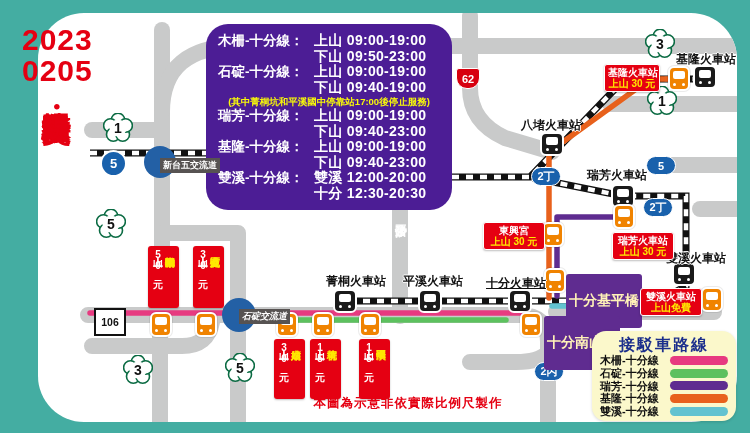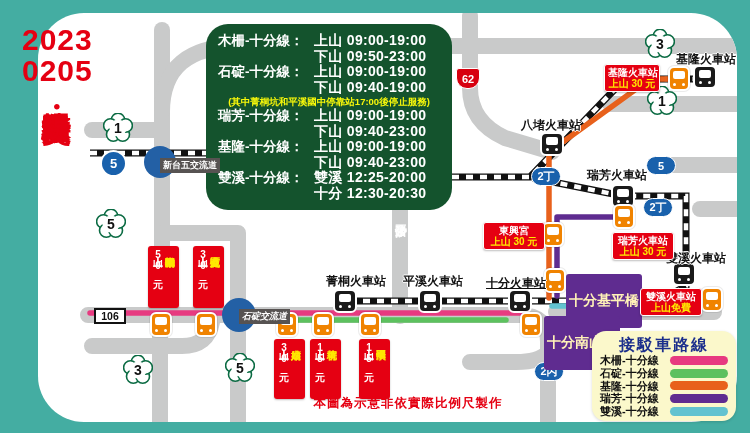--- a/index.html
+++ b/index.html
@@ -7,21 +7,21 @@
   #stage{position:relative;width:750px;height:433px;background:#44ADA2;overflow:hidden;}
   #map{position:absolute;left:38px;top:13px;width:699px;height:409px;background:#ffffff;border-radius:46px;overflow:hidden;}
   #map-svg{position:absolute;left:-38px;top:-13px;}
   .vtext{writing-mode:vertical-rl;text-orientation:upright;}
 
   
   .bigdate{position:absolute;left:22px;color:#E50012;font-size:30px;font-weight:bold;line-height:31px;z-index:10;letter-spacing:1px;}
   #vtitle{position:absolute;left:40px;top:90px;width:34px;height:340px;color:#E50012;font-size:29px;font-weight:bold;z-index:10;line-height:34px;}
 
   
-  #schedule{position:absolute;left:206px;top:24px;width:246px;height:186px;background:#14532d;border-radius:22px;padding:9px 12px;box-sizing:border-box;z-index:5;color:#fff;}
+  #schedule{position:absolute;left:206px;top:24px;width:246px;height:186px;background:#4c1d95;border-radius:22px;padding:9px 12px;box-sizing:border-box;z-index:5;color:#fff;}
   .srow{display:flex;line-height:15.5px;}
   .sname{width:96px;flex:none;font-size:13.5px;font-weight:bold;}
   .stime{font-size:14px;font-weight:bold;letter-spacing:.3px;white-space:nowrap;}
   .snote{color:#F7F70A;font-size:9.5px;font-weight:bold;text-align:center;line-height:13px;white-space:nowrap;}
 
   
   .train{position:absolute;width:24px;height:24px;background:#1A1A1A;border:2px solid #fff;border-radius:6px;box-sizing:border-box;z-index:6;}
   .train-win{position:absolute;left:4px;right:4px;top:3px;height:8px;background:#fff;border-radius:2px;}
   .tl{position:absolute;bottom:3px;width:3px;height:3px;background:#fff;border-radius:50%;}
   .tl1{left:4px;}.tl2{right:4px;}
@@ -44,21 +44,21 @@
   .farev{position:absolute;background:#E50012;border-radius:3px;padding:3px 2px;display:flex;justify-content:center;z-index:8;box-shadow:0 1px 2px rgba(0,0,0,.25);}
   .farev span{writing-mode:vertical-rl;text-orientation:upright;font-size:10px;font-weight:bold;line-height:12px;}
   .farev .fare{color:#fff;}
   .farev .place{color:#FFE800;}
 
   
   .flower{position:absolute;width:30px;height:30px;z-index:6;}
   .circ5{position:absolute;width:27px;height:27px;border-radius:50%;background:#1961AC;border:2px solid #fff;box-sizing:border-box;color:#fff;font-size:13px;font-weight:bold;display:flex;align-items:center;justify-content:center;z-index:6;}
   .boval{position:absolute;height:19px;min-width:30px;border-radius:10px;background:#1961AC;border:1.5px solid #fff;box-sizing:border-box;color:#fff;font-size:11px;font-weight:bold;display:flex;align-items:center;justify-content:center;padding:0 5px;z-index:6;white-space:nowrap;}
   .shield62{position:absolute;width:24px;height:21px;background:#D7000F;border:1.5px solid #fff;box-sizing:border-box;border-radius:3px 3px 11px 11px;color:#fff;font-size:11px;font-weight:bold;display:flex;align-items:center;justify-content:center;z-index:6;}
-  .cty{position:absolute;width:32px;height:16px;background:#fff;border:2px solid #111;box-sizing:border-box;color:#111;font-size:10.5px;font-weight:bold;display:flex;align-items:center;justify-content:center;z-index:6;}
+  .cty{position:absolute;width:32px;height:28px;background:#fff;border:2px solid #111;box-sizing:border-box;color:#111;font-size:10.5px;font-weight:bold;display:flex;align-items:center;justify-content:center;z-index:6;}
 
   
   #legend{position:absolute;left:592px;top:331px;width:144px;height:90px;background:#FBF8CB;border-radius:14px;padding:5px 8px;box-sizing:border-box;z-index:9;box-shadow:0 1px 3px rgba(0,0,0,.15);}
   .ltitle{color:#1C2F8C;font-size:16px;font-weight:bold;text-align:center;letter-spacing:2px;line-height:18px;}
   .lrow{display:flex;align-items:center;height:12.8px;gap:4px;}
   .llabel{font-size:11px;font-weight:bold;color:#111;width:66px;flex:none;white-space:nowrap;}
   .lswatch{width:58px;height:9px;border-radius:5px;}
 
   #disclaimer{position:absolute;left:408px;top:395px;transform:translateX(-50%);color:#E50012;font-size:12.5px;font-weight:bold;letter-spacing:1px;z-index:9;white-space:nowrap;}
 </style>
@@ -147,21 +147,21 @@
     <div class="srow">
         <span class="sname">基隆-十分線：</span>
         <span class="stime">上山 09:00-19:00</span>
       </div>
     <div class="srow">
         <span class="sname"></span>
         <span class="stime">下山 09:40-23:00</span>
       </div>
     <div class="srow">
         <span class="sname">雙溪-十分線：</span>
-        <span class="stime">雙溪 12:25-20:00</span>
+        <span class="stime">雙溪 12:00-20:00</span>
       </div>
     <div class="srow">
         <span class="sname"></span>
         <span class="stime">十分 12:30-20:30</span>
       </div>
   </div>
 
   <svg class="flower" style="left:103px;top:113px;" viewBox="0 0 30 30">
       <g fill="#fff" stroke="#0B6B43" stroke-width="1.6">
         <circle cx="15" cy="7" r="6.8"></circle>
@@ -385,26 +385,26 @@
     <div class="ltitle">接駁車路線</div>
     <div class="lrow">
         <span class="llabel">木柵-十分線</span>
         <span class="lswatch" style="background: rgb(231, 58, 128);"></span>
       </div>
     <div class="lrow">
         <span class="llabel">石碇-十分線</span>
         <span class="lswatch" style="background: rgb(93, 193, 95);"></span>
       </div>
     <div class="lrow">
+        <span class="llabel">瑞芳-十分線</span>
+        <span class="lswatch" style="background: rgb(95, 44, 144);"></span>
+      </div>
+    <div class="lrow">
         <span class="llabel">基隆-十分線</span>
         <span class="lswatch" style="background: rgb(232, 97, 28);"></span>
-      </div>
-    <div class="lrow">
-        <span class="llabel">瑞芳-十分線</span>
-        <span class="lswatch" style="background: rgb(95, 44, 144);"></span>
       </div>
     <div class="lrow">
         <span class="llabel">雙溪-十分線</span>
         <span class="lswatch" style="background: rgb(98, 195, 208);"></span>
       </div>
   </div>
 
   <div id="disclaimer">本圖為示意非依實際比例尺製作</div>
 
 </div>

